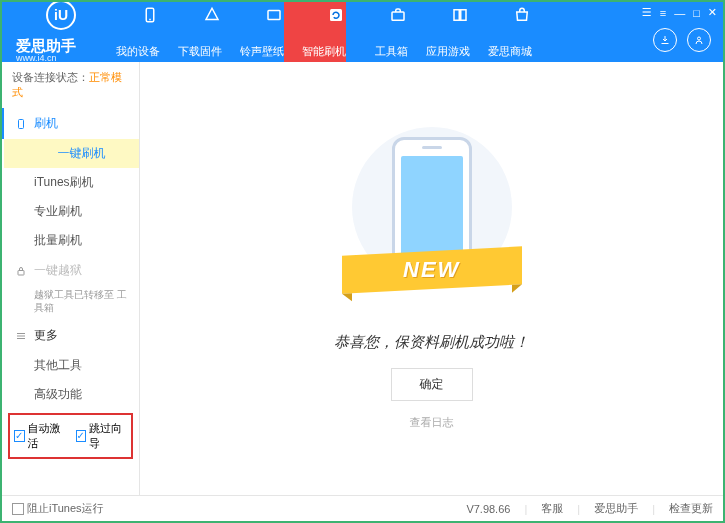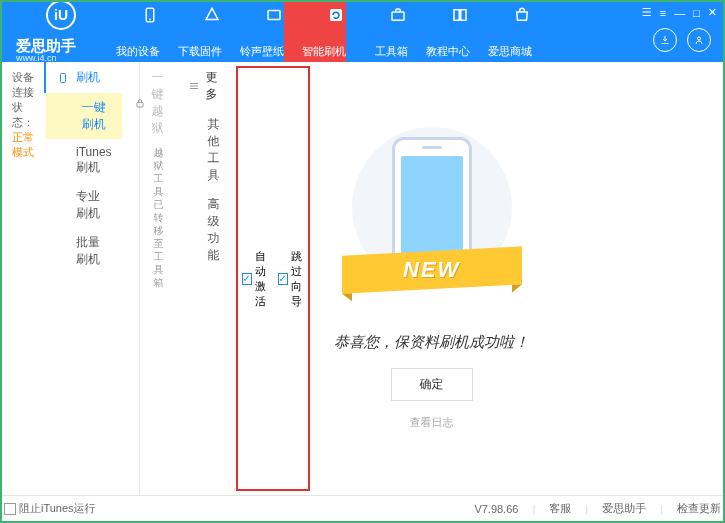--- a/index.html
+++ b/index.html
@@ -15,21 +15,21 @@
 .nav { display: flex; height: 100%; margin-left: 8px; }
 .nav-item { width: 62px; display: flex; flex-direction: column; align-items: flex-end; justify-content: center; gap: 19px; cursor: pointer; font-size: 11px; }
 .nav-item.active { background: #ef4444; }
 .nav-icon { width: 20px; height: 20px; display: flex; align-items: center; justify-content: center; }
 .top-ctrl { position: absolute; right: 6px; top: 4px; display: flex; gap: 8px; font-size: 11px; align-items: center; }
 .top-ctrl span { cursor: pointer; }
 .top-round { position: absolute; right: 12px; top: 26px; display: flex; gap: 10px; }
 .round-btn { width: 24px; height: 24px; border: 1.5px solid #fff; border-radius: 50%; display: flex; align-items: center; justify-content: center; cursor: pointer; }
 
 .body { flex: 1; display: flex; overflow: hidden; }
-.sidebar { width: 138px; border-right: 1px solid #e5e5e5; display: flex; flex-direction: row; font-size: 12px; }
+.sidebar { width: 138px; border-right: 1px solid #e5e5e5; display: flex; flex-direction: column; font-size: 12px; }
 .conn-status { padding: 8px 10px; color: #666; font-size: 11px; }
 .conn-status b { color: #ff8c00; font-weight: normal; }
 .side-section { border-left: 2px solid transparent; }
 .side-head { display: flex; align-items: center; gap: 6px; padding: 7px 10px; color: #333; cursor: pointer; }
 .side-head.active { border-left: 2px solid #1a8cff; color: #1a8cff; margin-left: -2px; }
 .side-sub { padding: 6px 10px 6px 30px; color: #555; cursor: pointer; }
 .side-sub.active { background: #fef9c3; color: #1a8cff; text-align: center; }
 .side-note { font-size: 10px; color: #999; padding: 2px 10px 6px 30px; line-height: 1.3; }
 .side-icon { width: 14px; height: 14px; display: inline-flex; align-items: center; justify-content: center; color: #999; }
 .side-head.active .side-icon { color: #1a8cff; }
@@ -50,21 +50,21 @@
 .ribbon { position: absolute; bottom: 28px; left: -15px; right: -15px; height: 38px; background: #ffc933; display: flex; align-items: center; justify-content: center; transform: skewY(-3deg); }
 .ribbon-text { color: #fff; font-weight: 900; font-size: 22px; letter-spacing: 2px; transform: skewY(3deg); font-style: italic; text-shadow: 1px 1px 0 #e0a020; }
 .ribbon::before, .ribbon::after { content: ""; position: absolute; width: 0; height: 0; bottom: -8px; }
 .ribbon::before { left: 0; border-left: 10px solid transparent; border-top: 8px solid #d49f1a; }
 .ribbon::after { right: 0; border-right: 10px solid transparent; border-top: 8px solid #d49f1a; }
 
 .success-msg { font-size: 15px; color: #333; margin-bottom: 16px; font-style: italic; }
 .ok-btn { padding: 7px 28px; border: 1px solid #ddd; background: #fff; font-size: 12px; cursor: pointer; color: #333; margin-bottom: 14px; }
 .log-link { font-size: 11px; color: #aaa; cursor: pointer; }
 
-.footer { height: 26px; border-top: 1px solid #e5e5e5; display: flex; align-items: center; padding: 0 2px; font-size: 11px; color: #666; }
+.footer { height: 26px; border-top: 1px solid #e5e5e5; display: flex; align-items: center; padding: 0 10px; font-size: 11px; color: #666; }
 .footer .cb { margin-right: auto; }
 .footer .cb-box { border-color: #999; color: transparent; }
 .footer-right { display: flex; gap: 14px; align-items: center; }
 .footer-right span { cursor: pointer; }
 .divider { color: #ddd; }
 </style>
 </head>
 <body>
 
 <div class="app">
@@ -119,21 +119,21 @@
             </svg>
           </span>
         <span>工具箱</span>
       </div>
       <div class="nav-item">
         <span class="nav-icon">
             <svg width="18" height="18" viewBox="0 0 24 24" fill="none" stroke="#fff" stroke-width="2">
               <path d="M4 5 h7 v14 h-7 z M13 5 h7 v14 h-7 z"></path>
             </svg>
           </span>
-        <span>教程中心</span>
+        <span>应用游戏</span>
       </div>
       <div class="nav-item">
         <span class="nav-icon">
             <svg width="18" height="18" viewBox="0 0 24 24" fill="none" stroke="#fff" stroke-width="2">
               <path d="M5 8 h14 l-1 11 H6 z M9 8 V6 a3 3 0 0 1 6 0 v2"></path>
             </svg>
           </span>
         <span>爱思商城</span>
       </div>
     </div>

